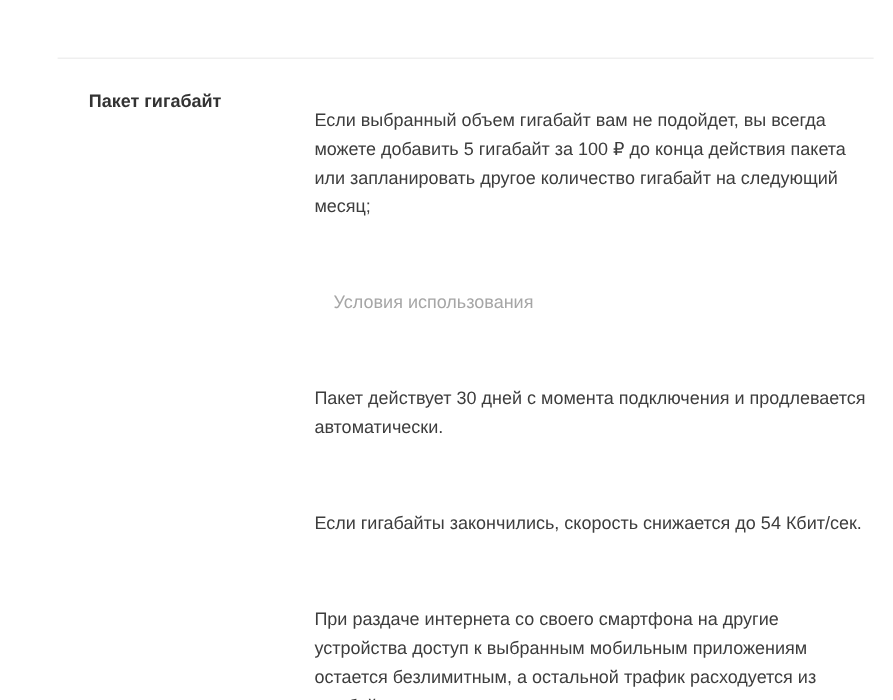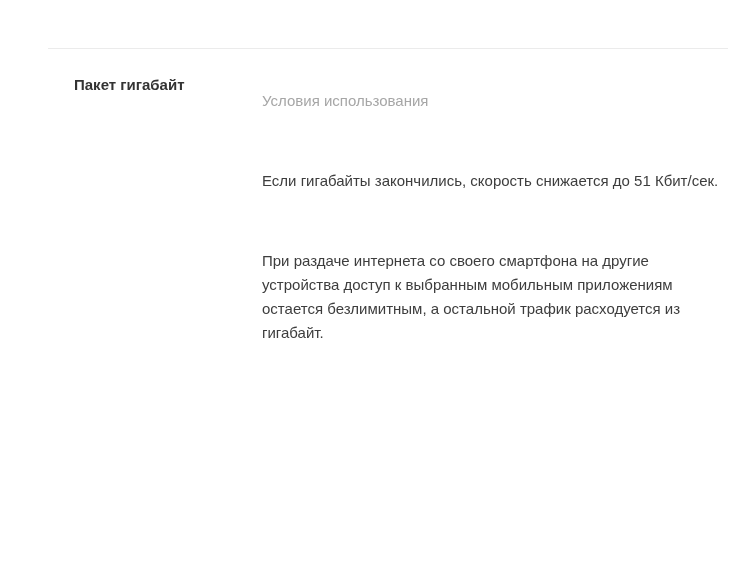--- a/index.html
+++ b/index.html
@@ -31,27 +31,30 @@
     width: 562px;
     font-size: 15px;
     line-height: 24px;
     color: #3d3d3d;
   }
   .row-content p {
     margin: 0 0 24px 0;
   }
   .row-content p.subheading {
     color: #a6a6a6;
+    margin-left: 16px;
   }
 </style>
 </head>
 <body>
 
 <div class="page">
   <div class="row">
     <div class="row-label">Пакет гигабайт</div>
     <div class="row-content">
+      <p>Если выбранный объем гигабайт вам не подойдет, вы всегда можете добавить 5 гигабайт за 100 ₽ до конца действия пакета или запланировать другое количество гигабайт на следующий месяц;</p>
       <p class="subheading">Условия использования</p>
-      <p>Если гигабайты закончились, скорость снижается до 51 Кбит/сек.</p>
+      <p>Пакет действует 30 дней с момента подключения и продлевается автоматически.</p>
+      <p>Если гигабайты закончились, скорость снижается до 54 Кбит/сек.</p>
       <p>При раздаче интернета со своего смартфона на другие устройства доступ к выбранным мобильным приложениям остается безлимитным, а остальной трафик расходуется из гигабайт.</p>
     </div>
   </div>
 </div>
 
 </body></html>

